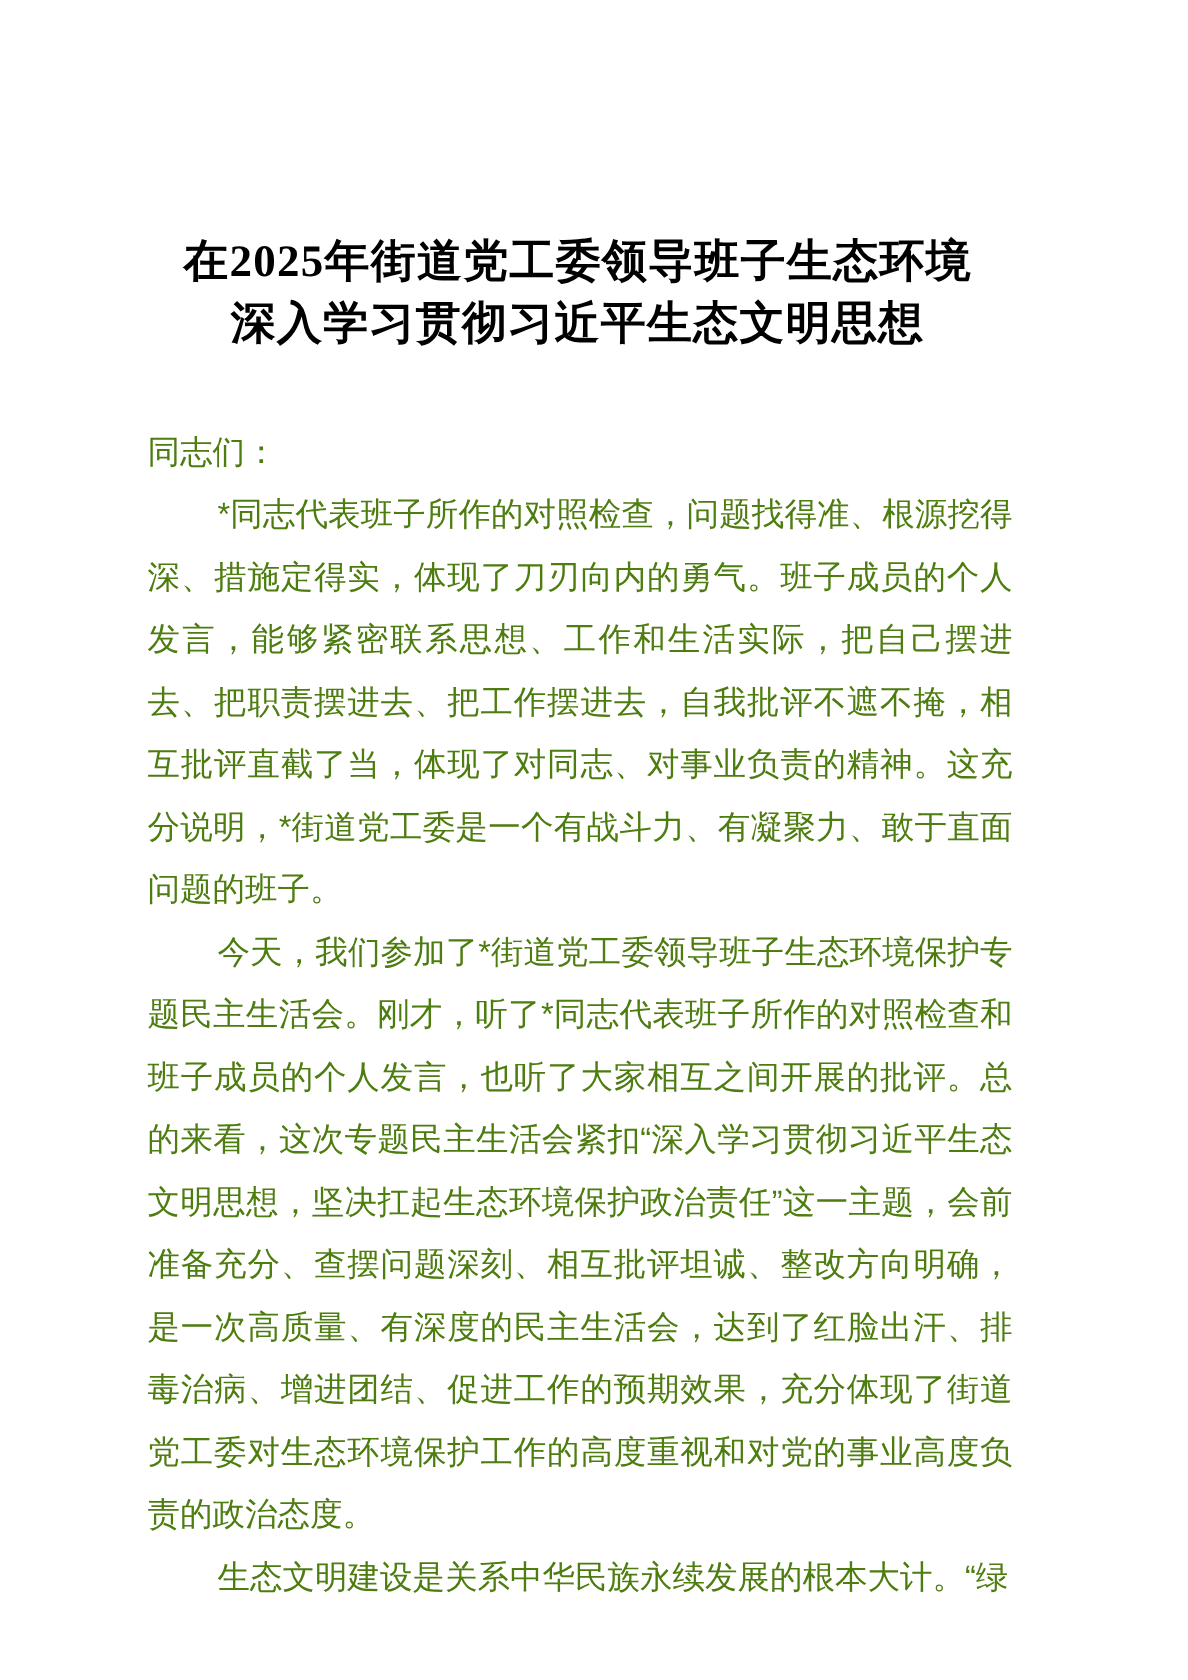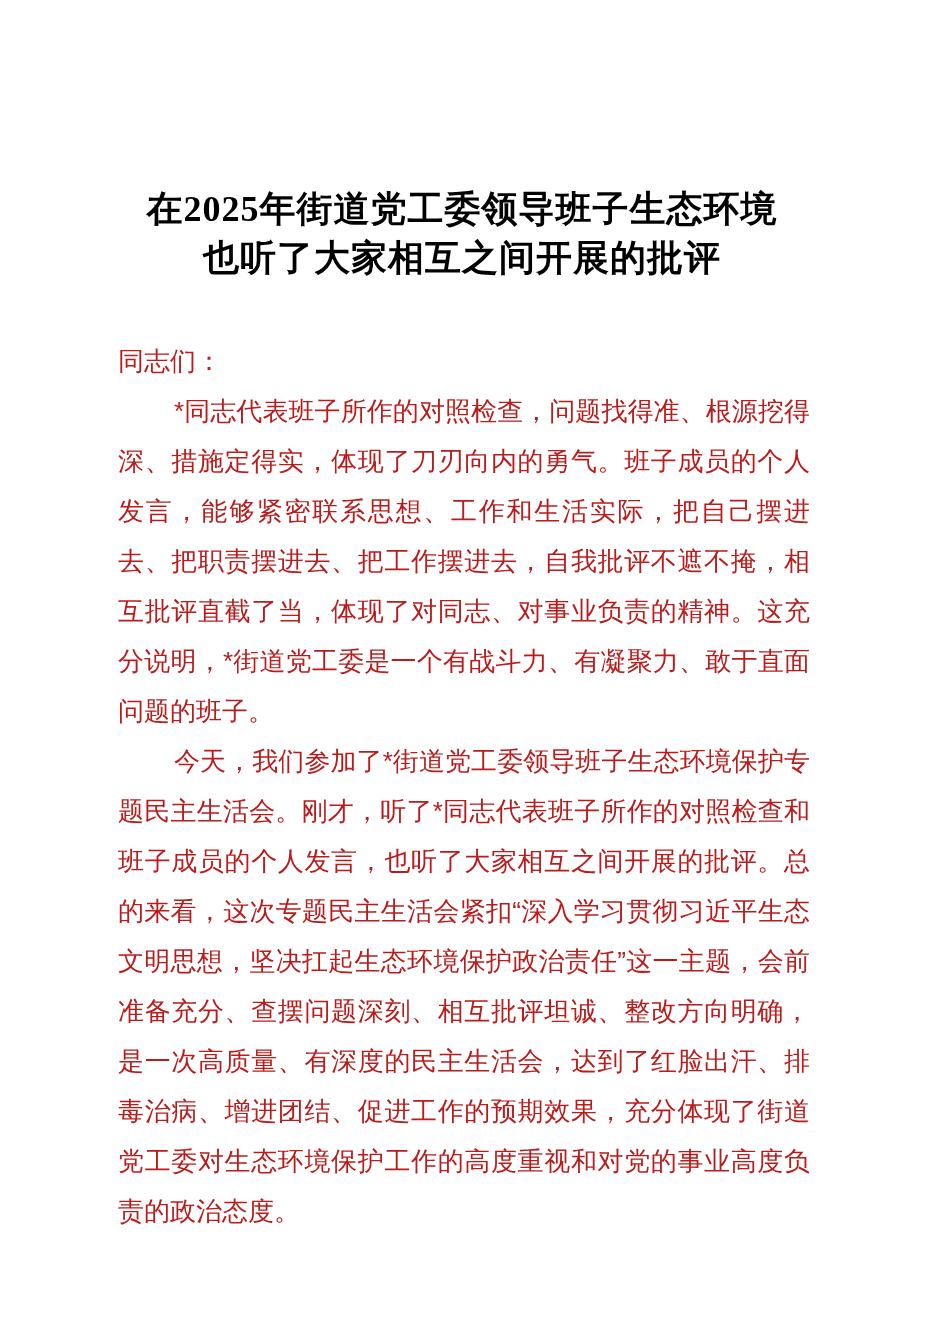--- a/index.html
+++ b/index.html
@@ -30,42 +30,43 @@
   .title-line {
     display: block;
     white-space: nowrap;
   }
   .doc-body {
     margin: 53px 114px 0 118px;   
     font-size: 26px;
     line-height: 50px;
     text-align: justify;
     text-justify: inter-ideograph;
-    color: #b91c1c;
+    color: #4d7c0f;
   }
   .doc-body p {
     margin: 0;
     padding: 0;
   }
   .salutation {
     text-indent: 0;
   }
   .para {
     text-indent: 56px;  
   }
 </style>
 </head>
 <body>
 
 <div class="page">
 
   <h1 class="doc-title">
     <span class="title-line">在2025年街道党工委领导班子生态环境</span>
-    <span class="title-line">也听了大家相互之间开展的批评</span>
+    <span class="title-line">深入学习贯彻习近平生态文明思想</span>
   </h1>
 
   <div class="doc-body">
     <p class="salutation">同志们：</p>
     <p class="para">*同志代表班子所作的对照检查，问题找得准、根源挖得深、措施定得实，体现了刀刃向内的勇气。班子成员的个人发言，能够紧密联系思想、工作和生活实际，把自己摆进去、把职责摆进去、把工作摆进去，自我批评不遮不掩，相互批评直截了当，体现了对同志、对事业负责的精神。这充分说明，*街道党工委是一个有战斗力、有凝聚力、敢于直面问题的班子。</p>
     <p class="para">今天，我们参加了*街道党工委领导班子生态环境保护专题民主生活会。刚才，听了*同志代表班子所作的对照检查和班子成员的个人发言，也听了大家相互之间开展的批评。总的来看，这次专题民主生活会紧扣“深入学习贯彻习近平生态文明思想，坚决扛起生态环境保护政治责任”这一主题，会前准备充分、查摆问题深刻、相互批评坦诚、整改方向明确，是一次高质量、有深度的民主生活会，达到了红脸出汗、排毒治病、增进团结、促进工作的预期效果，充分体现了街道党工委对生态环境保护工作的高度重视和对党的事业高度负责的政治态度。</p>
+    <p class="para">生态文明建设是关系中华民族永续发展的根本大计。“绿</p>
   </div>
 
 </div>
 
 </body></html>

